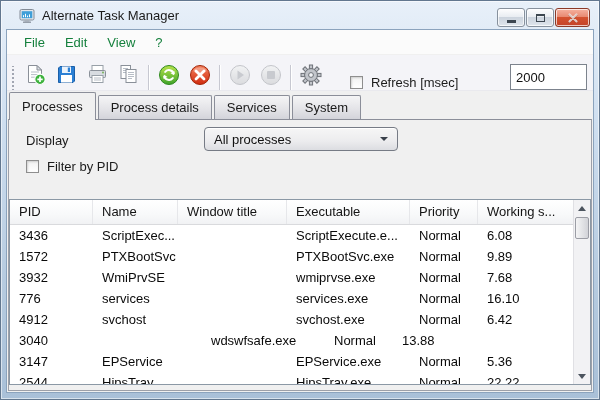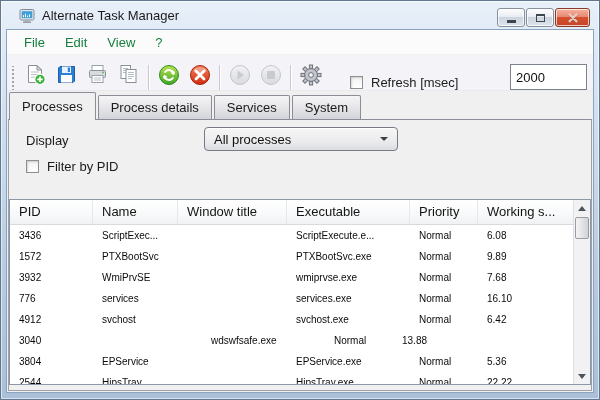--- a/index.html
+++ b/index.html
@@ -63,21 +63,21 @@
   .filter-group label { margin-left:8px; color:#1b1b1b; }
 
   
   .table { position:absolute; left:0; right:0; top:79px; bottom:5px; background:#fff; border:1px solid #8b98a5; overflow:hidden; }
   .thead { display:flex; height:25px; padding-right:17px; background:linear-gradient(180deg,#ffffff 0%,#f8f9fa 60%,#f1f2f4 100%);
     border-bottom:1px solid #d9dadd; }
   .th { font-size:13px; color:#141414; padding:4px 0 0 9px; border-right:1px solid #e6e7ea; white-space:nowrap; overflow:hidden; cursor:default; }
   .th:last-child { border-right:none; }
   .tbody { position:absolute; left:0; right:17px; top:25px; bottom:0; overflow:hidden; }
   .tr { display:flex; height:21px; cursor:default; }
-  .td { font-size:10px; line-height:21px; padding-left:9px; white-space:nowrap; overflow:hidden; color:#0a0a0a; }
+  .td { font-size:13px; line-height:21px; padding-left:9px; white-space:nowrap; overflow:hidden; color:#0a0a0a; }
   .c0 { width:83px; }  .c1 { width:85px; }  .c2 { width:109px; } .c3 { width:123px; } .c4 { width:68px; } .c5 { flex:1; }
 
   
   .vscroll { position:absolute; right:0; top:0; bottom:0; width:17px; background:#f2f2f4; border-left:1px solid #e0e0e4; }
   .sbtn { position:absolute; left:0; right:0; height:16px; display:flex; align-items:center; justify-content:center; }
   .sbtn.up { top:0; } .sbtn.down { bottom:0; }
   .tri-up { width:0; height:0; border-left:4px solid transparent; border-right:4px solid transparent; border-bottom:5px solid #4c545e; }
   .tri-down { width:0; height:0; border-left:4px solid transparent; border-right:4px solid transparent; border-top:5px solid #4c545e; }
   .sthumb { position:absolute; left:1px; right:1px; top:17px; height:22px; border:1px solid #9b9da5; border-radius:2px;
     background:linear-gradient(90deg,#f4f4f5 0%,#e3e4e7 50%,#d2d3d8 100%); }
@@ -322,21 +322,21 @@
               <div class="td c5">6.42</div>
             </div>
             <div class="tr">
               <div class="td c0">3040</div>
               <div class="td c2"></div>
               <div class="td c3">wdswfsafe.exe</div>
               <div class="td c4">Normal</div>
               <div class="td c5">13.88</div>
             </div>
             <div class="tr">
-              <div class="td c0">3804</div>
+              <div class="td c0">3147</div>
               <div class="td c1">EPService</div>
               <div class="td c2"></div>
               <div class="td c3">EPService.exe</div>
               <div class="td c4">Normal</div>
               <div class="td c5">5.36</div>
             </div>
             <div class="tr">
               <div class="td c0">2544</div>
               <div class="td c1">HipsTray</div>
               <div class="td c2"></div>

